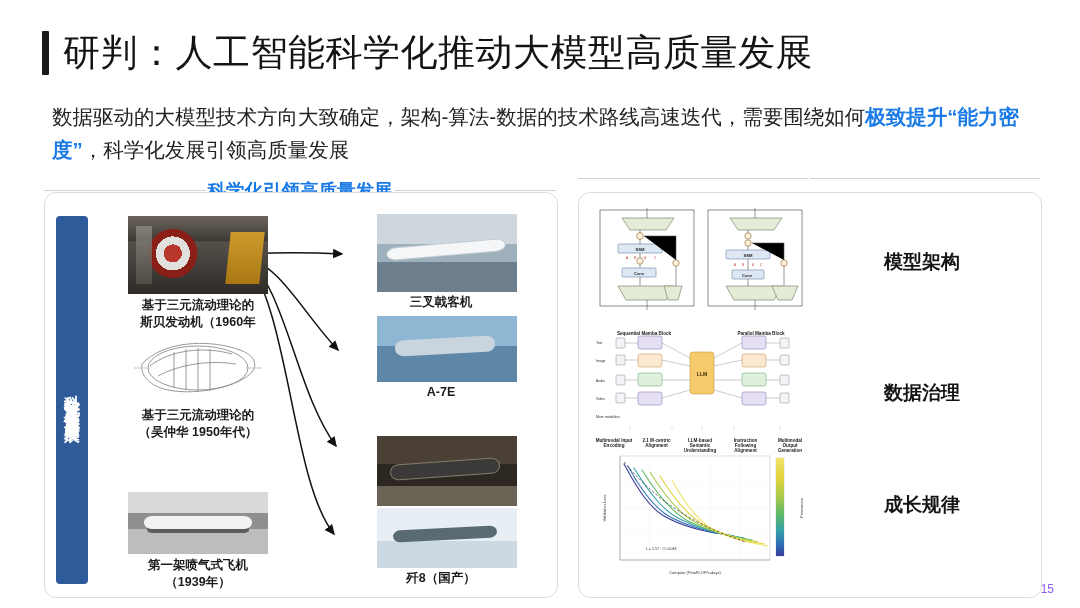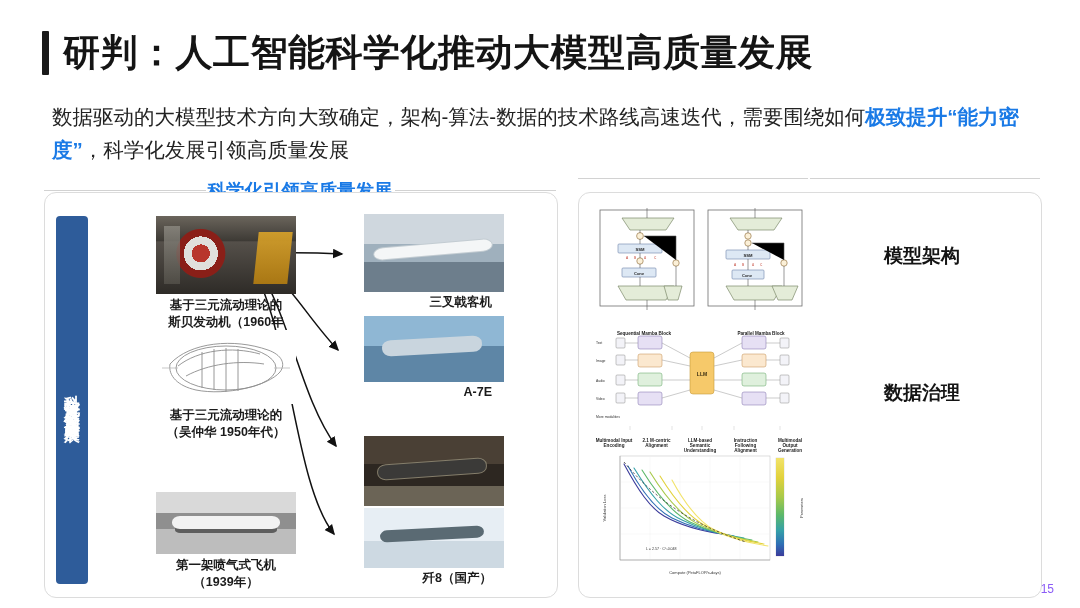--- a/index.html
+++ b/index.html
@@ -12,21 +12,21 @@
   }
   
   #title-row{
     position:absolute;left:42px;top:28px;
     display:flex;align-items:center;gap:14px;
   }
   #title-bar{
     width:7px;height:44px;background:#1a1a1a;border-radius:1px;
   }
   #title-text{
-    font-size:37px;font-weight:bold;color:#141414;
+    font-size:37px;font-weight:normal;color:#141414;
     letter-spacing:0.5px;white-space:nowrap;
   }
   
   #subtitle{
     position:absolute;left:52px;top:100px;width:990px;
     font-size:20.5px;color:#222;line-height:1.62;
   }
   .hl{color:#1a7ae6;font-weight:bold;}
   
   .panel-head{
@@ -53,23 +53,23 @@
     position:absolute;left:56px;top:216px;width:32px;height:368px;
     background:#2e5c9a;border-radius:4px;
     display:flex;align-items:center;justify-content:center;
   }
   #vbar-text{
     writing-mode:vertical-rl;text-orientation:upright;
     color:#fff;font-size:16px;font-weight:bold;letter-spacing:3px;
     line-height:1;
   }
   
-  .lcell{position:absolute;width:140px;left:128px;text-align:center;margin-left:28px;}
+  .lcell{position:absolute;width:140px;left:128px;text-align:center;}
   .lcap{font-size:12.5px;font-weight:bold;color:#1b1b1b;line-height:1.32;margin-top:3px;}
-  .rcell{position:absolute;width:128px;left:364px;text-align:right;}
+  .rcell{position:absolute;width:128px;left:377px;text-align:center;}
   .rcap{font-size:12.5px;font-weight:bold;color:#1b1b1b;line-height:1.3;margin-top:2px;}
 
   .photo{width:140px;border:0;display:block;position:relative;overflow:hidden;}
 
   
   .ph-engine{height:78px;background:
       radial-gradient(circle at 32% 48%, #b8362c 0 9px, #e0e0dc 9px 17px, #8a1f18 17px 24px, rgba(0,0,0,0) 25px),
       linear-gradient(180deg,#6b655c 0%,#3d3a35 32%,#55504a 33%,#2e2b27 100%),
       #4a463f;}
   .ph-engine::after{content:"";position:absolute;right:6px;top:16px;width:34px;height:52px;
@@ -269,21 +269,21 @@
         <text x="148" y="60">B</text>
         <text x="158" y="60">Δ</text>
         <text x="166" y="60">C</text>
     </g>
   </svg>
   <div style="display:flex;gap:18px;margin-top:1px;">
     <div class="mini-caption" style="width:100px">Sequential Mamba Block</div>
     <div class="mini-caption" style="width:98px">Parallel Mamba Block</div>
   </div>
 </div>
-<div class="rlabel" style="top:243px;">模型架构</div>
+<div class="rlabel" style="top:249px;">模型架构</div>
 
 <div class="fig" id="fig-multi">
   <svg width="216" height="110" viewBox="0 0 216 110">
     <g font-family="Liberation Sans, sans-serif" font-size="3.4" fill="#333">
       <text x="2" y="14">Text</text>
       <text x="2" y="32">Image</text>
       <text x="2" y="52">Audio</text>
       <text x="2" y="70">Video</text>
       <text x="2" y="88">More modalities</text>
     </g>
@@ -373,15 +373,16 @@
           <stop offset="74%" stop-color="#35a0a8"></stop>
             <stop offset="88%" stop-color="#2f6fb5"></stop>
           <stop offset="100%" stop-color="#3b3b9b"></stop>
         </linearGradient>
       </defs>
       <text x="209" y="58" font-size="3.8" text-anchor="middle" fill="#333" font-family="Liberation Sans, sans-serif" transform="rotate(-90 209 58)">Parameters</text>
     </g>
   </svg>
 </div>
 <div class="rlabel" style="top:492px;">
+  <div>成长规律</div>
 </div>
 
 <div id="pagenum">15</div>
 
 </body></html>

